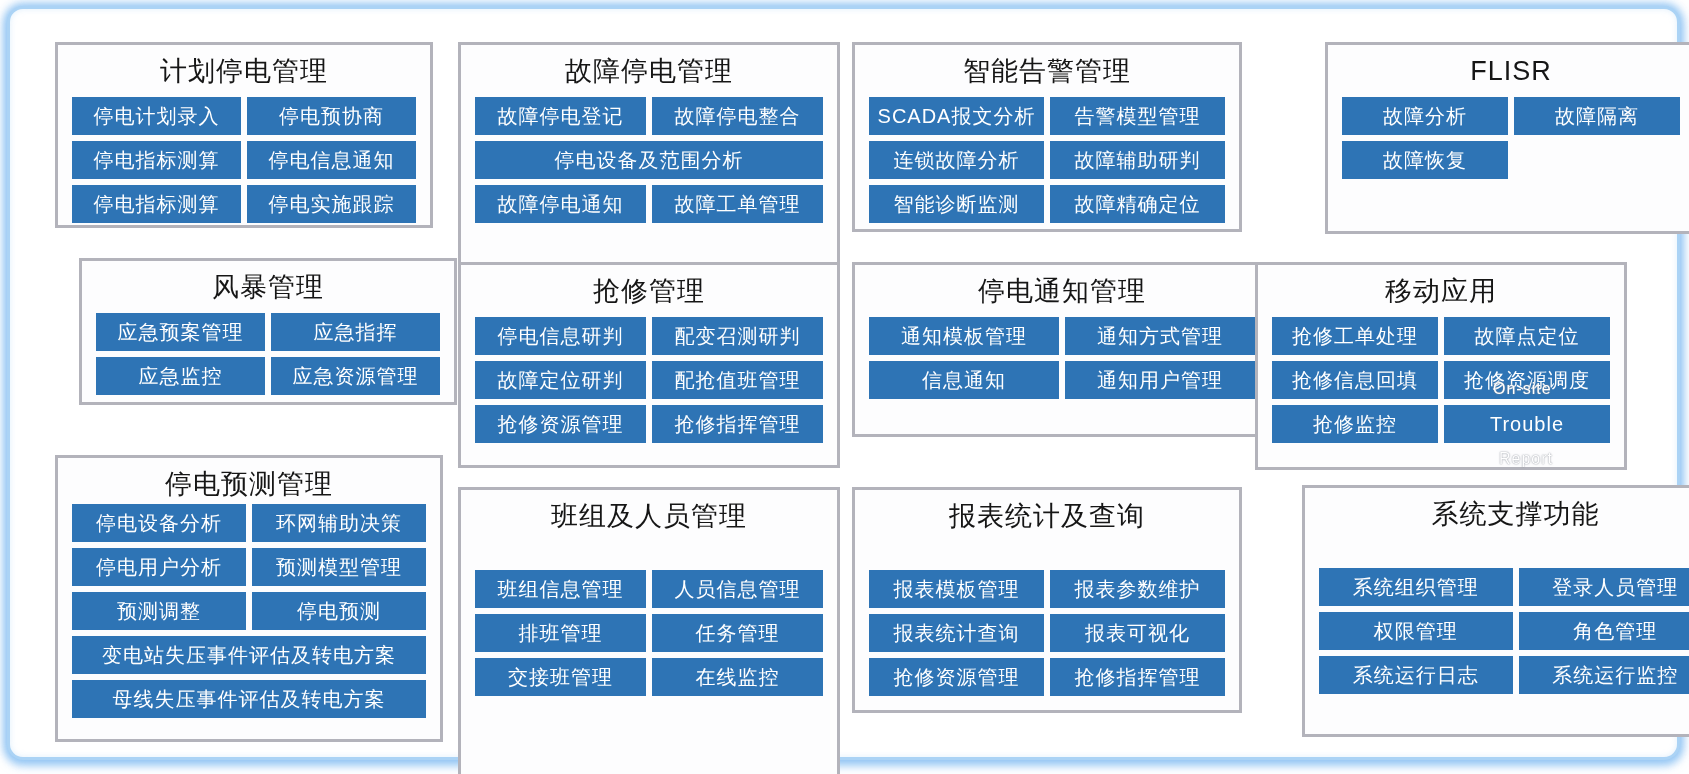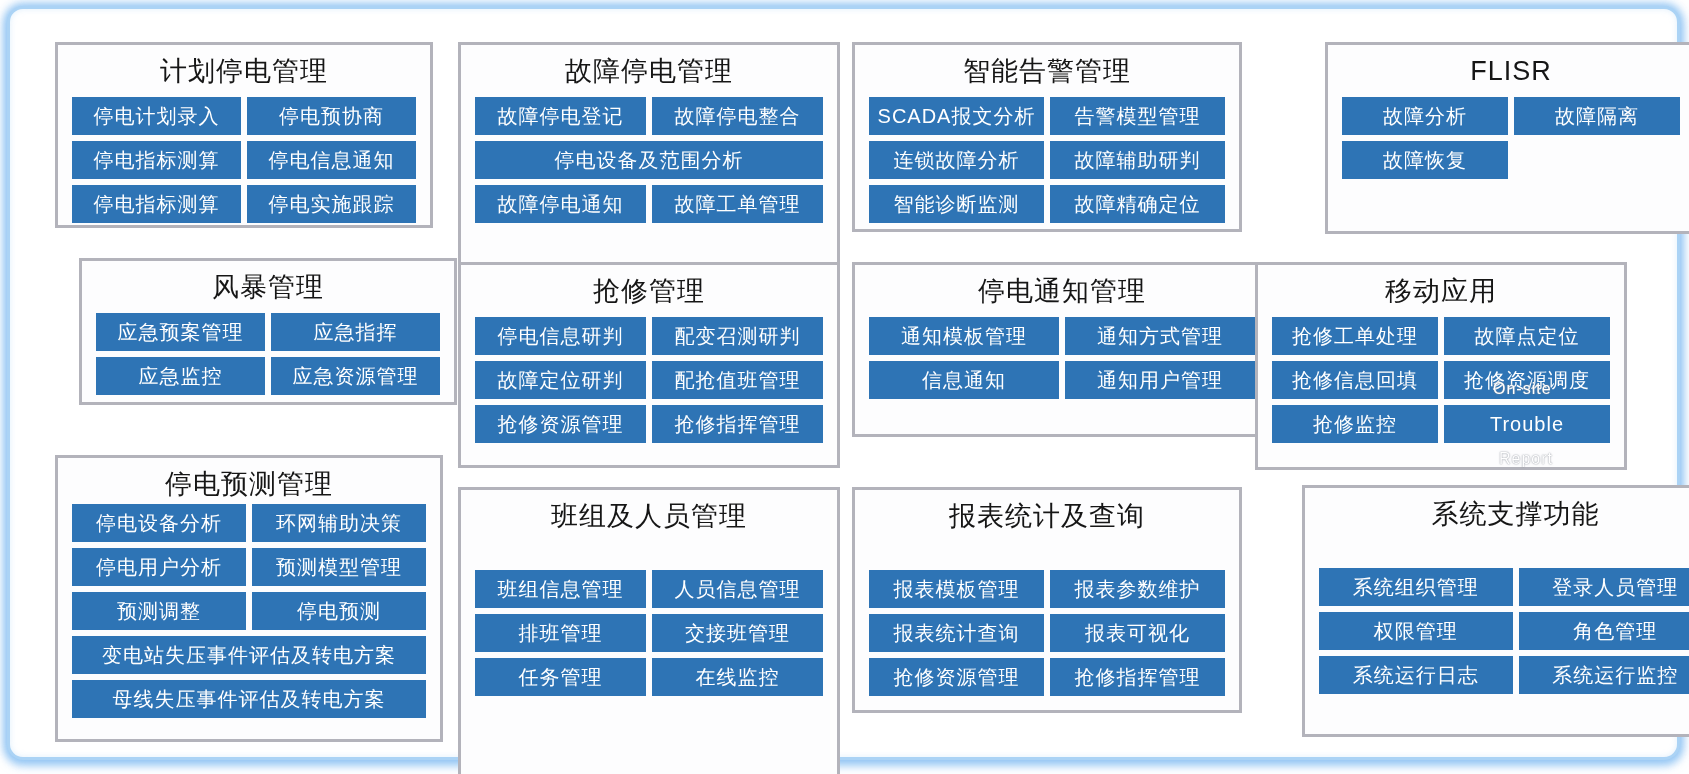--- a/index.html
+++ b/index.html
@@ -195,22 +195,22 @@
           <button class="module-btn wide">变电站失压事件评估及转电方案</button>
           <button class="module-btn wide">母线失压事件评估及转电方案</button>
         </div>
       </section>
       <section class="panel panel-team-personnel-mgmt gap-lg">
         <h2 class="panel-title">班组及人员管理</h2>
         <div class="buttons">
           <button class="module-btn">班组信息管理</button>
           <button class="module-btn">人员信息管理</button>
           <button class="module-btn">排班管理</button>
+          <button class="module-btn">任务管理</button>
           <button class="module-btn">交接班管理</button>
-          <button class="module-btn">任务管理</button>
           <button class="module-btn">在线监控</button>
         </div>
       </section>
       <section class="panel panel-report-stats-query gap-lg">
         <h2 class="panel-title">报表统计及查询</h2>
         <div class="buttons">
           <button class="module-btn">报表模板管理</button>
           <button class="module-btn">报表参数维护</button>
           <button class="module-btn">报表统计查询</button>
           <button class="module-btn">报表可视化</button>

